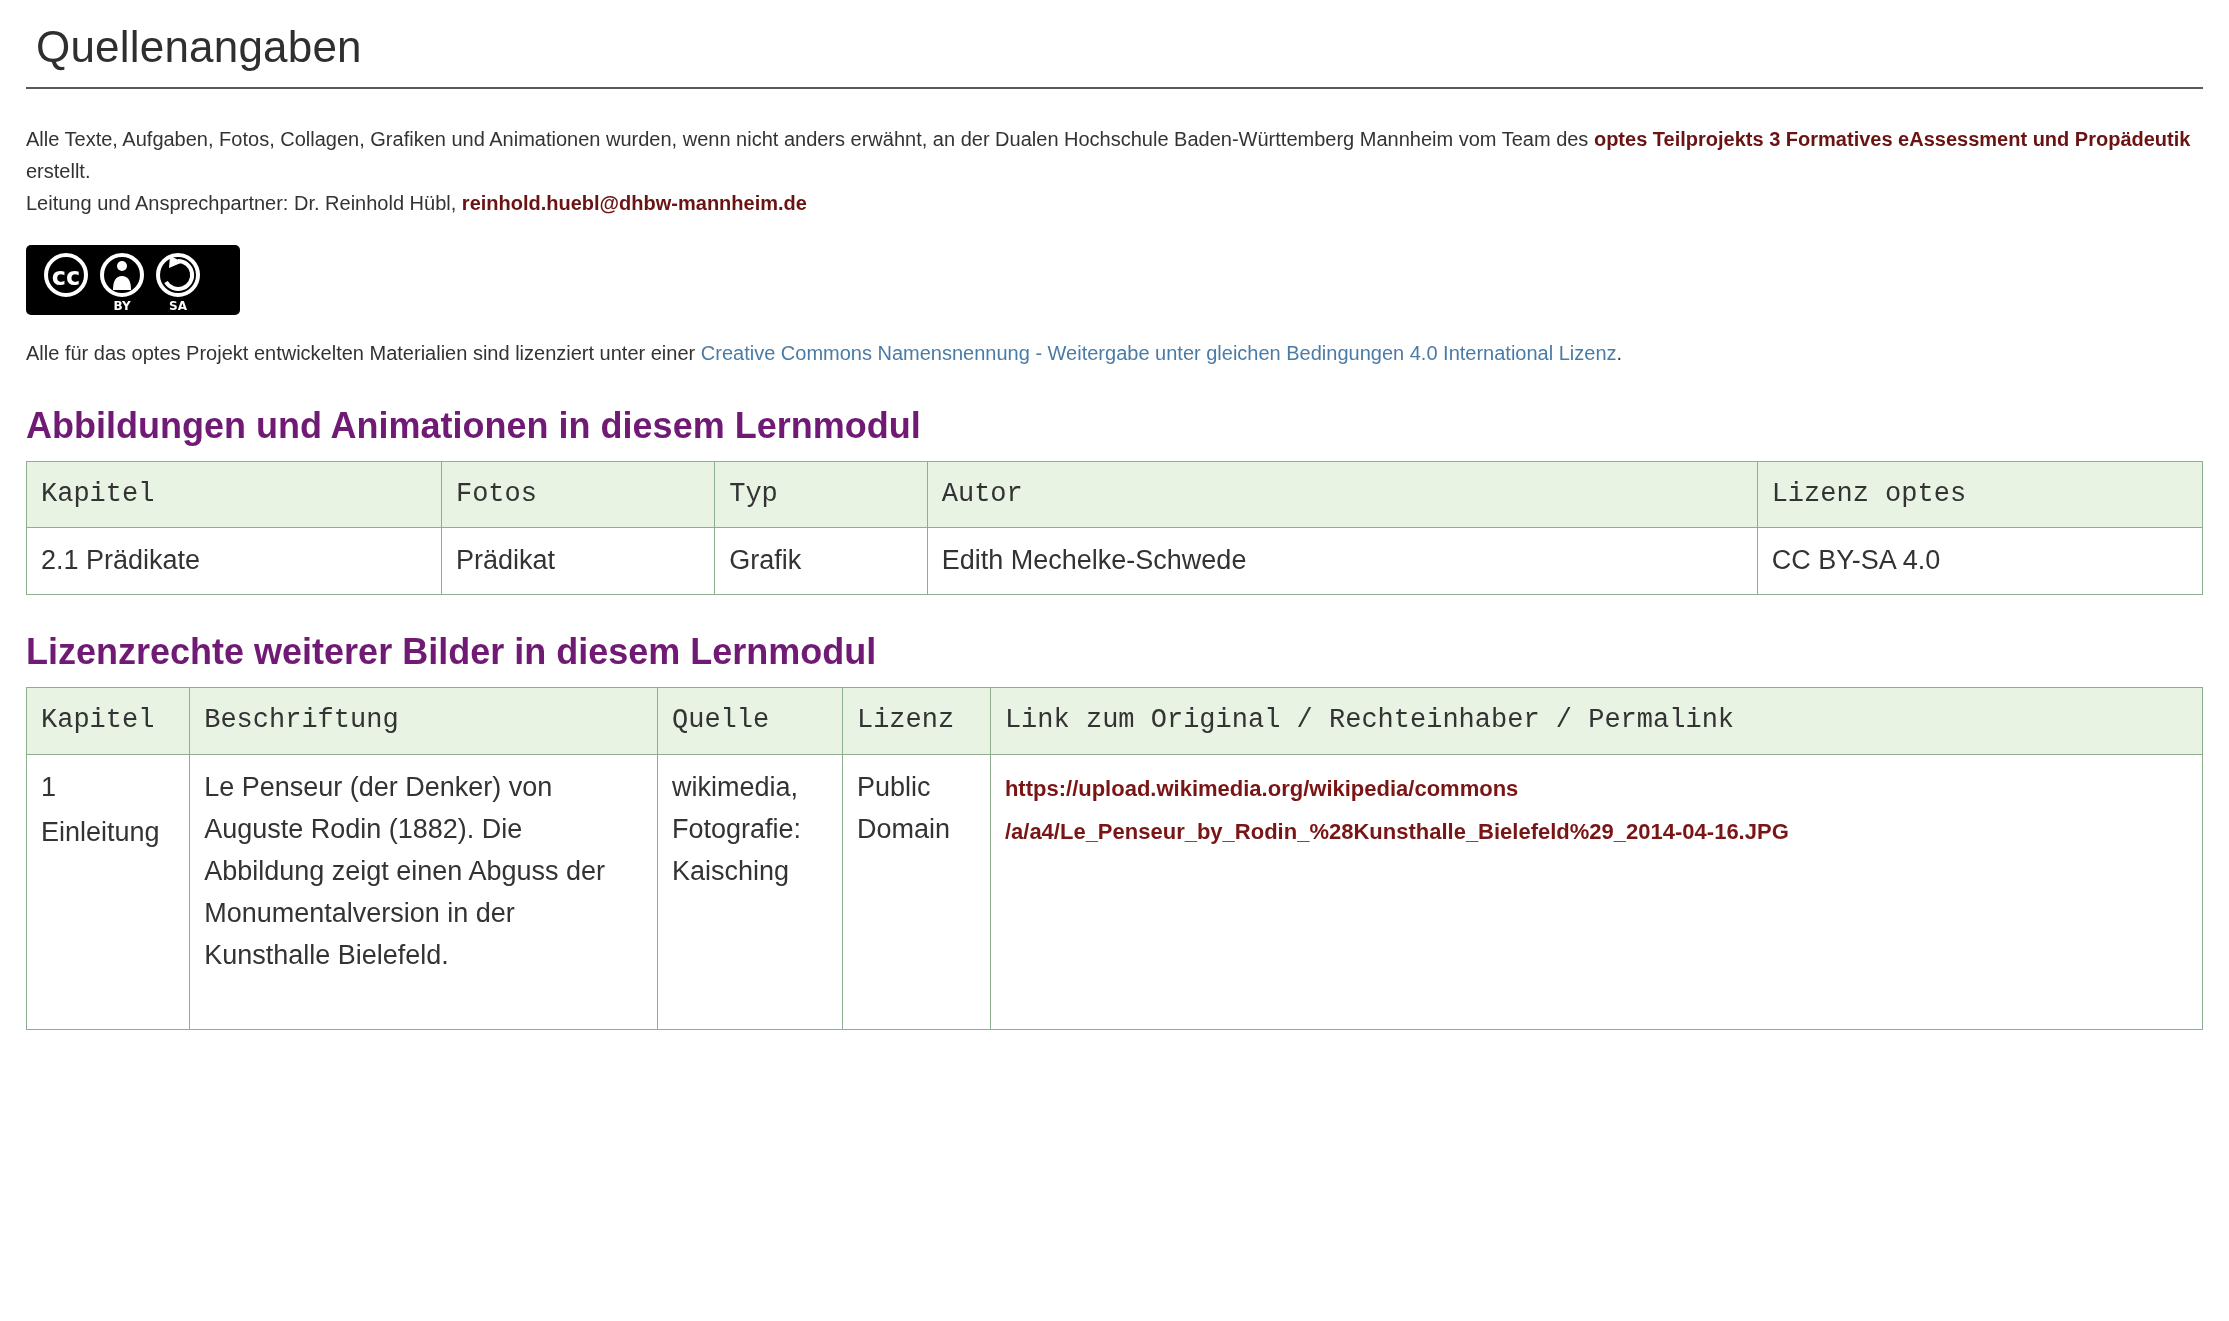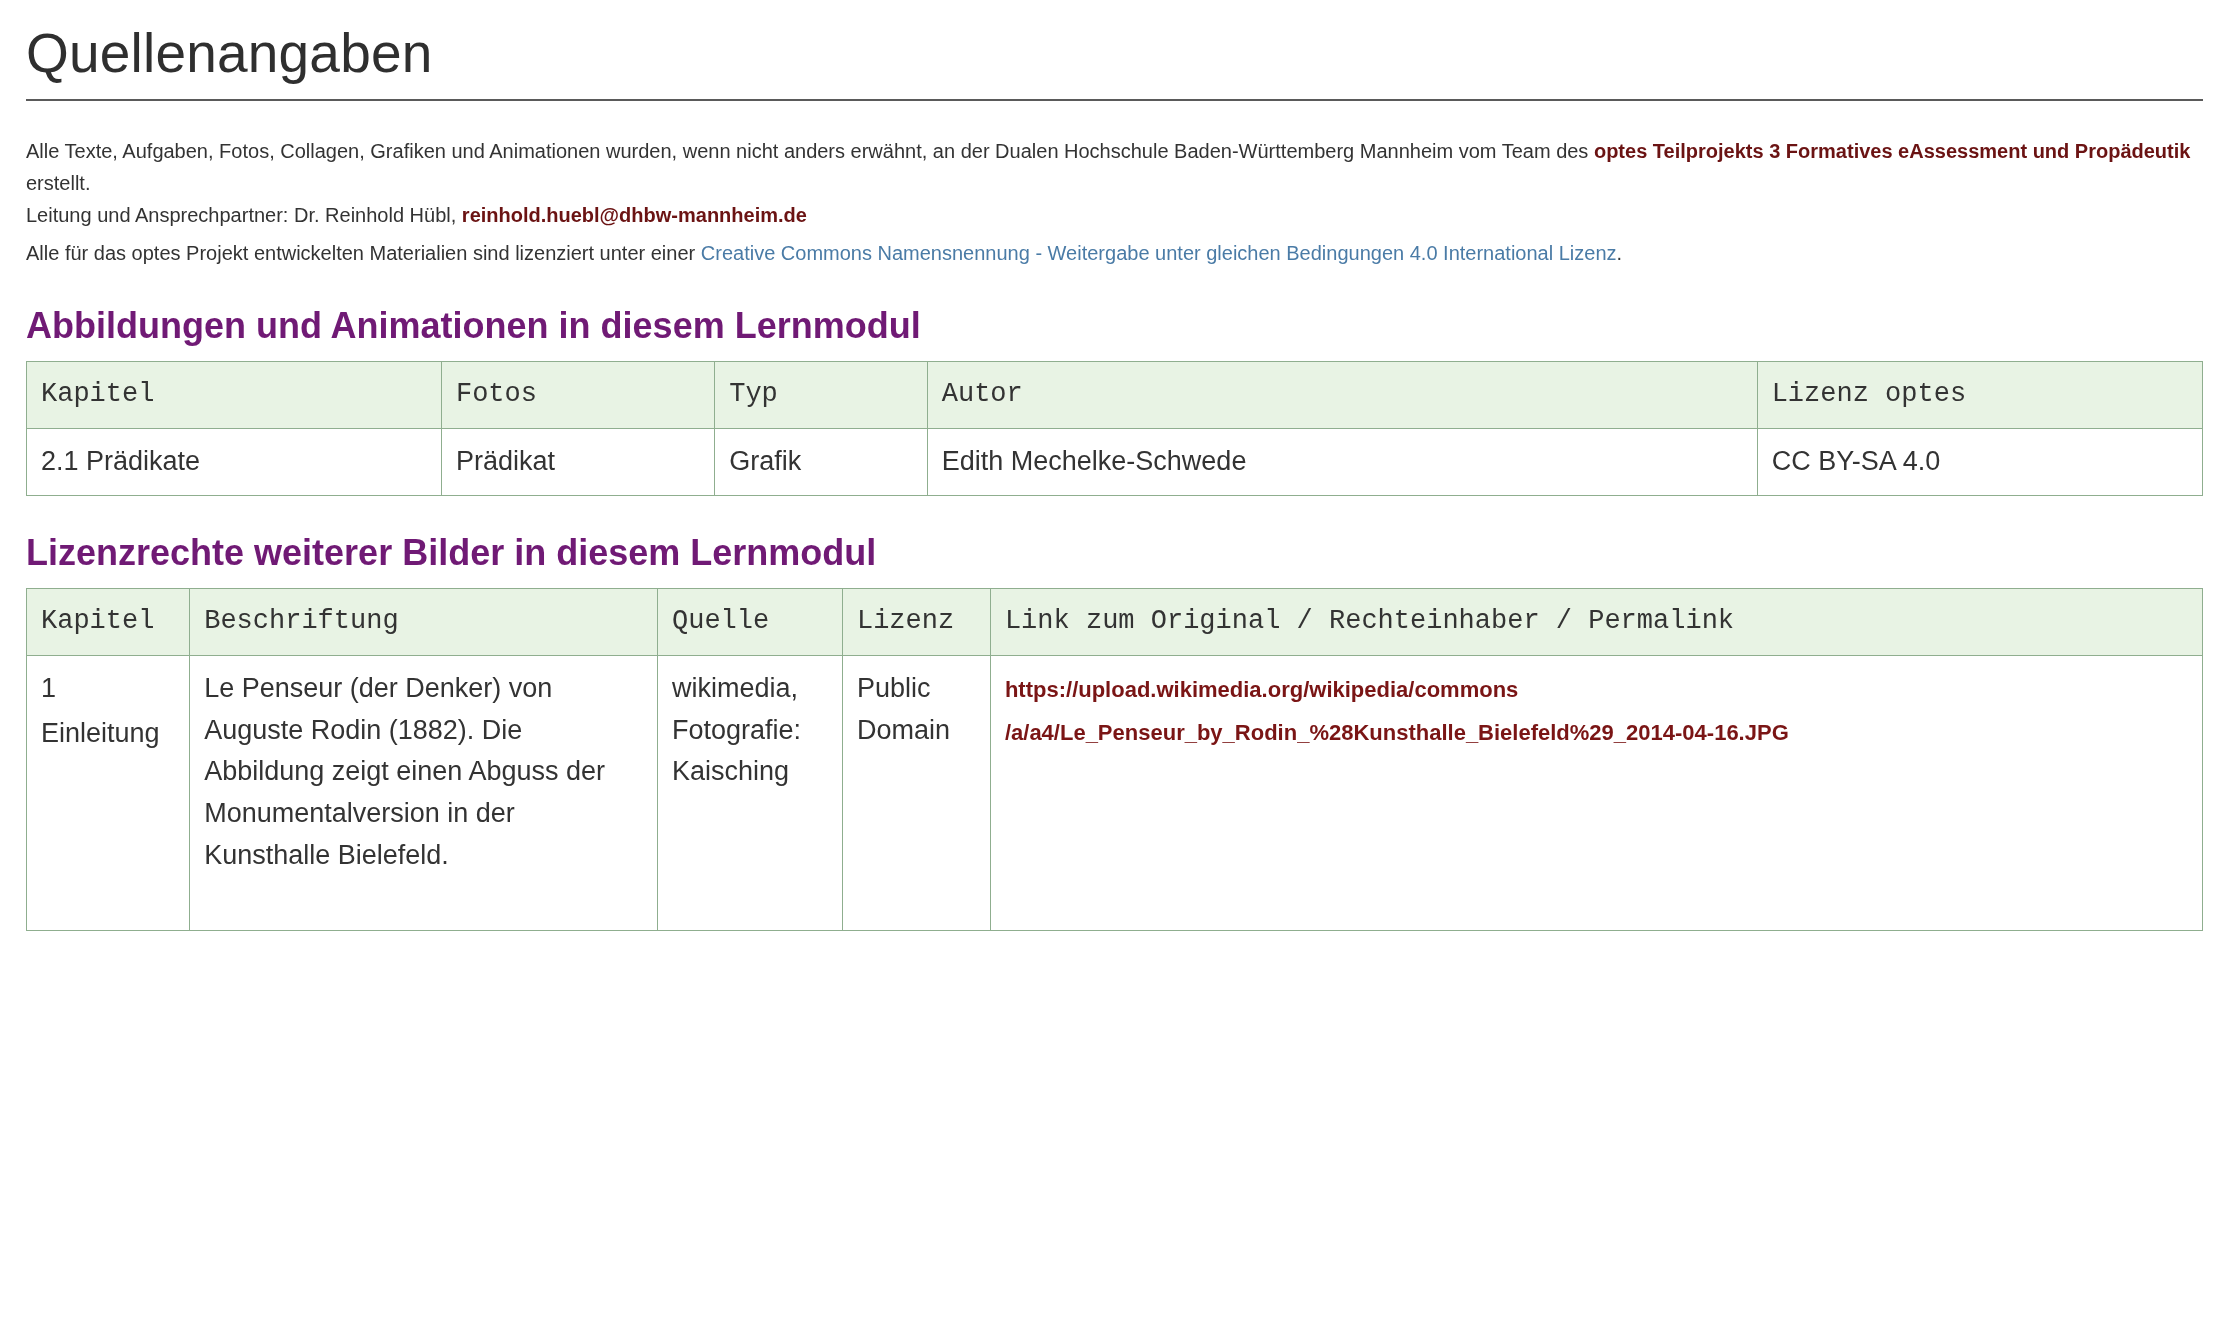--- a/index.html
+++ b/index.html
@@ -15,24 +15,24 @@
     box-sizing: border-box;
     -webkit-font-smoothing: antialiased;
   }
   .page {
     padding: 22px 26px 0 26px;
     box-sizing: border-box;
   }
 
   
   .page-title {
-    font-size: 55px;
+    font-size: 44px;
     font-weight: 400;
     color: #2f2f2f;
-    margin: 0 0 14px 0;
+    margin: 0 0 14px 10px;
     line-height: 1.15;
     letter-spacing: 0.2px;
   }
   .title-rule {
     border: 0;
     border-top: 2px solid #5a5a5a;
     margin: 0 0 34px 0;
   }
 
   
@@ -134,20 +134,41 @@
   <hr class="title-rule">
 
   <p class="para tight">
     <span>Alle Texte, Aufgaben, Fotos, Collagen, Grafiken und Animationen wurden, wenn nicht anders erwähnt, an der Dualen Hochschule Baden-Württemberg Mannheim vom Team des </span><span class="strong-dark">optes Teilprojekts 3 Formatives eAssessment und Propädeutik</span><span> erstellt.</span>
   </p>
 
   <p class="para">
     <span>Leitung und Ansprechpartner: Dr. Reinhold Hübl, </span><span class="strong-dark">reinhold.huebl@dhbw-mannheim.de</span>
   </p>
 
+  <div class="cc-badge-wrap">
+    <span class="cc-badge">
+      <svg width="200" height="62" viewBox="0 0 200 62" xmlns="http://www.w3.org/2000/svg" aria-hidden="true">
+
+        <circle cx="33" cy="25" r="20" fill="none" stroke="#ffffff" stroke-width="4"></circle>
+        <text x="33" y="35" font-family="DejaVu Sans, sans-serif" font-size="24" font-weight="bold" fill="#ffffff" text-anchor="middle">cc</text>
+
+        <circle cx="89" cy="25" r="20" fill="none" stroke="#ffffff" stroke-width="4"></circle>
+        <circle cx="89" cy="16" r="5" fill="#ffffff"></circle>
+        <path d="M80 40 q0 -14 9 -14 q9 0 9 14 z" fill="#ffffff"></path>
+
+        <circle cx="145" cy="25" r="20" fill="none" stroke="#ffffff" stroke-width="4"></circle>
+        <path d="M145 11 a14 14 0 1 1 -12 21" fill="none" stroke="#ffffff" stroke-width="4"></path>
+        <polygon points="137,6 150,12 136,18" fill="#ffffff"></polygon>
+
+        <rect x="0" y="48" width="200" height="14" fill="#000000"></rect>
+        <text x="89" y="60" font-family="DejaVu Sans, sans-serif" font-size="12" font-weight="bold" fill="#ffffff" text-anchor="middle">BY</text>
+        <text x="145" y="60" font-family="DejaVu Sans, sans-serif" font-size="12" font-weight="bold" fill="#ffffff" text-anchor="middle">SA</text>
+      </svg>
+    </span>
+  </div>
 
   <p class="para">
     <span>Alle für das optes Projekt entwickelten Materialien sind lizenziert unter einer </span><a class="cc-link" href="#">Creative Commons Namensnennung - Weitergabe unter gleichen Bedingungen 4.0 International Lizenz</a><span>.</span>
   </p>
 
   <h2 class="sub-head">Abbildungen und Animationen in diesem Lernmodul</h2>
 
   <table class="credits t1">
     <colgroup>
       <col class="c1">

